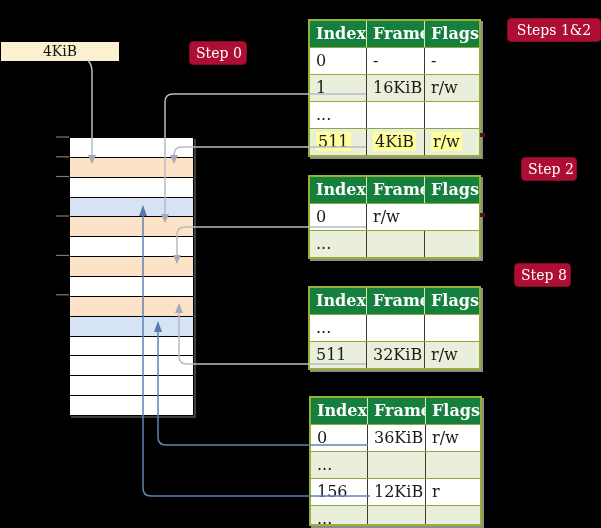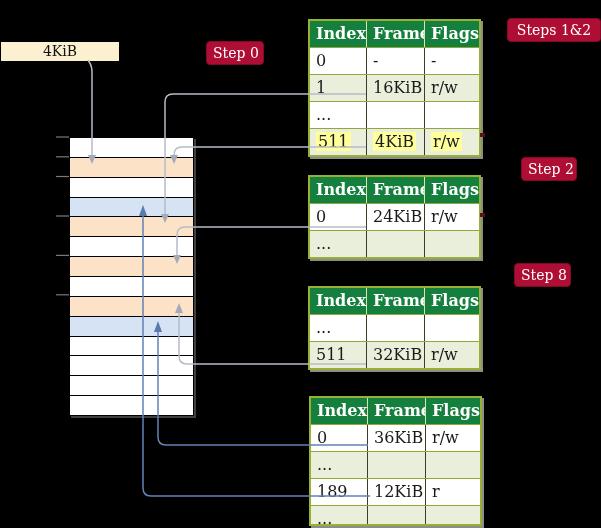--- a/index.html
+++ b/index.html
@@ -4,21 +4,21 @@
 <style>
   html,body{margin:0;padding:0;background:#000;}
   #canvas{position:relative;width:601px;height:528px;background:#000;overflow:hidden;
           font-family:"DejaVu Serif","Liberation Serif",serif;}
   
   .frame-label{position:absolute;left:1px;top:42px;width:118px;height:19px;background:#fbf0d0;
                color:#111;font-size:14px;line-height:19px;text-align:center;}
   
   .badge{position:absolute;height:18px;background:#ae0e33;border:1px solid #830a26;border-radius:4px;
          color:#fff;font-size:14px;line-height:18px;text-align:center;padding:2px 6px;box-sizing:content-box;white-space:nowrap;}
-  #badge-step0{left:206px;top:41px;width:44px;}
+  #badge-step0{left:189px;top:41px;width:44px;}
   #badge-steps12{left:507px;top:18px;width:80px;}
   #badge-step3{left:521px;top:157px;width:42px;}
   #badge-step4{left:514px;top:263px;width:43px;}
   
   .memcol{position:absolute;left:69px;top:137px;width:123px;height:277px;border:1px solid #000;
           display:flex;flex-direction:column;background:#fff;box-shadow:2px 2px 0 rgba(140,140,140,0.45);}
   .mrow{flex:1;border-bottom:1px solid #000;background:#fff;}
   .mrow:last-child{border-bottom:none;}
   .mrow.orange{background:#fce3c7;}
   .mrow.blue{background:#d6e3f5;}
@@ -102,21 +102,20 @@
   </div>
 
   <div class="ptable" id="table-2">
     <div class="thead">
       <div class="cell c0">Index</div>
       <div class="cell c1">Frame</div>
       <div class="cell c2">Flags</div>
     </div>
     <div class="trow">
       <div class="cell c0">0</div>
-      <div class="cell c1">24KiB</div>
       <div class="cell c2">r/w</div>
     </div>
     <div class="trow">
       <div class="cell c0">...</div>
       <div class="cell c1"></div>
       <div class="cell c2"></div>
     </div>
   </div>
 
   <div class="ptable" id="table-3">
@@ -147,21 +146,21 @@
       <div class="cell c0">0</div>
       <div class="cell c1">36KiB</div>
       <div class="cell c2">r/w</div>
     </div>
     <div class="trow">
       <div class="cell c0">...</div>
       <div class="cell c1"></div>
       <div class="cell c2"></div>
     </div>
     <div class="trow">
-      <div class="cell c0">189</div>
+      <div class="cell c0">156</div>
       <div class="cell c1">12KiB</div>
       <div class="cell c2">r</div>
     </div>
     <div class="trow">
       <div class="cell c0">...</div>
       <div class="cell c1"></div>
       <div class="cell c2"></div>
     </div>
   </div>
 

